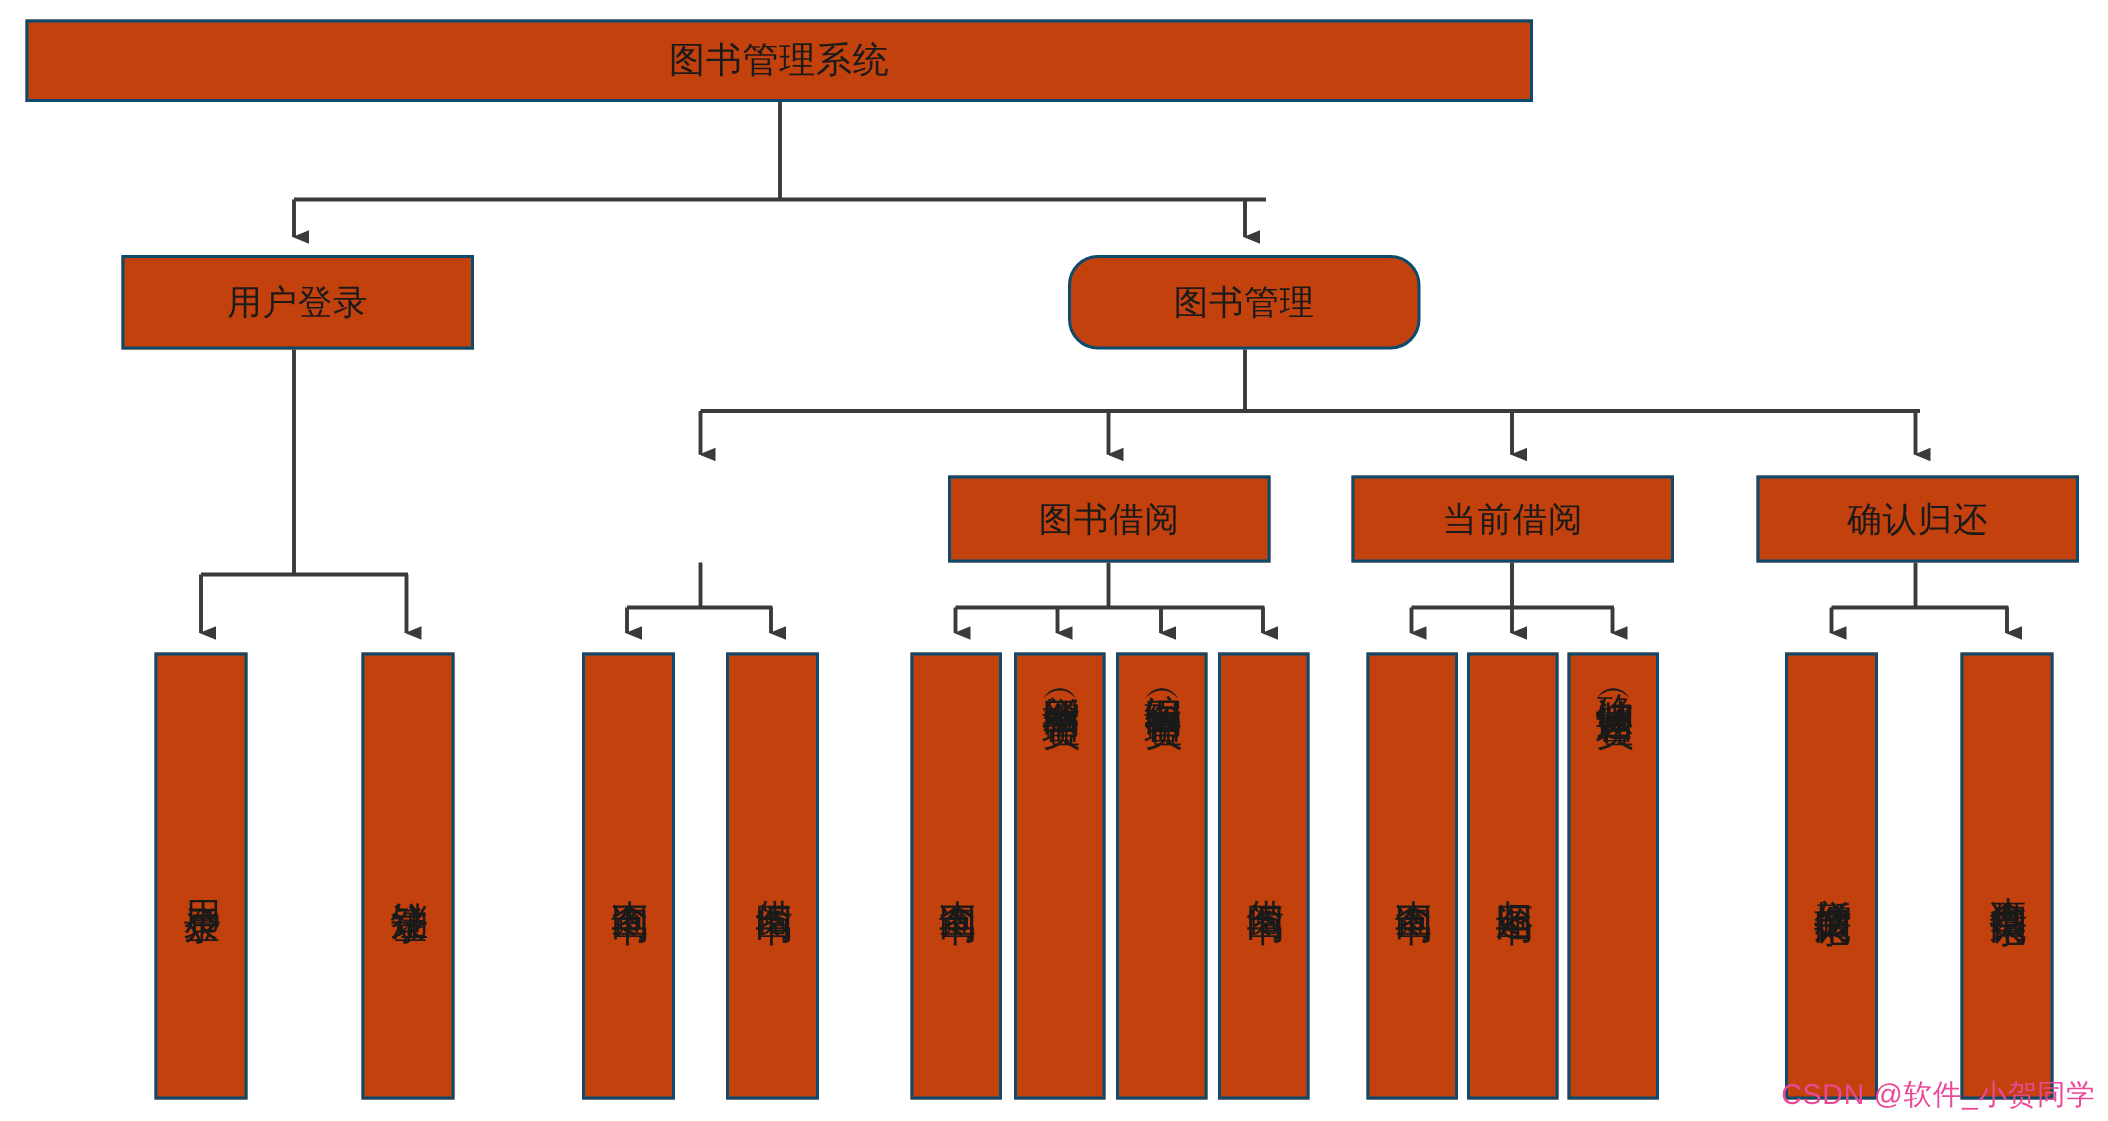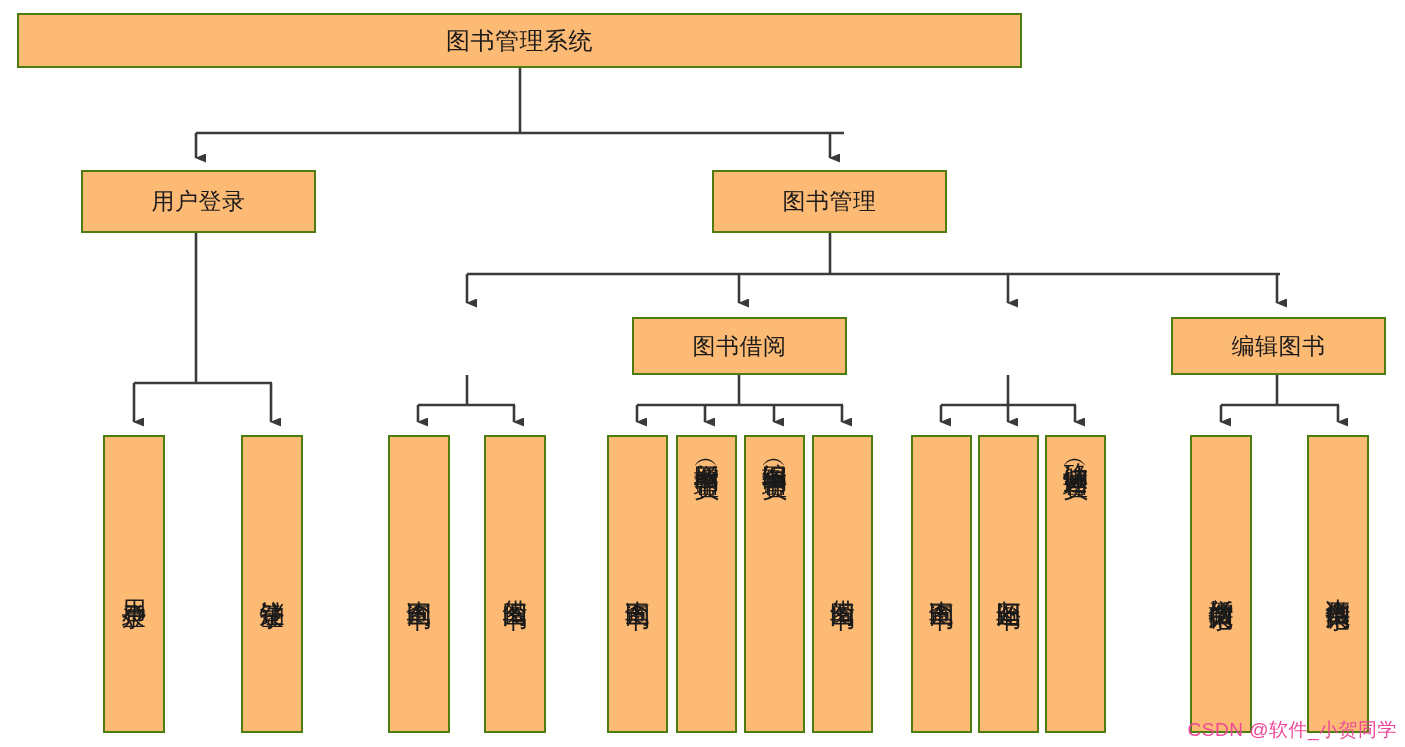--- a/index.html
+++ b/index.html
@@ -22,22 +22,22 @@
     position: absolute;
     left: 0;
     top: 0;
     width: 1405px;
     height: 747px;
     pointer-events: none;
   }
   .node {
     position: absolute;
     box-sizing: border-box;
-    background: #fdba74;
-    border: 2px solid #4d7c0f;
+    background: #c2410c;
+    border: 2px solid #0c4a6e;
     display: flex;
     align-items: center;
     justify-content: center;
     color: #1a1a1a;
     z-index: 2;
   }
   .node-label {
     display: block;
     text-align: center;
     line-height: 1.08;
@@ -138,32 +138,35 @@
   </svg>
 
   <div class="node root horizontal" style="left:17px; top:13px; width:1005px; height:55px;">
     <span class="node-label">图书管理系统</span>
   </div>
 
   <div class="node horizontal" style="left:81px; top:170px; width:235px; height:63px;">
     <span class="node-label">用户登录</span>
   </div>
 
-  <div class="node horizontal" style="left:712px; top:170px; width:235px; height:63px;">
+  <div class="node horizontal" style="left:712px; top:170px; width:235px; height:63px;border-radius:20px;">
     <span class="node-label">图书管理</span>
   </div>
 
 
   <div class="node horizontal" style="left:632px; top:317px; width:215px; height:58px;">
     <span class="node-label">图书借阅</span>
   </div>
 
+  <div class="node horizontal" style="left:901px; top:317px; width:215px; height:58px;">
+    <span class="node-label">当前借阅</span>
+  </div>
 
   <div class="node horizontal" style="left:1171px; top:317px; width:215px; height:58px;">
-    <span class="node-label">编辑图书</span>
+    <span class="node-label">确认归还</span>
   </div>
 
   <div class="node vertical centered" style="left:103px; top:435px; width:62px; height:298px;">
     <span class="node-label">用户登录</span>
   </div>
   <div class="node vertical centered" style="left:241px; top:435px; width:62px; height:298px;">
     <span class="node-label">注销登录</span>
   </div>
 
   <div class="node vertical centered" style="left:388px; top:435px; width:62px; height:298px;">

